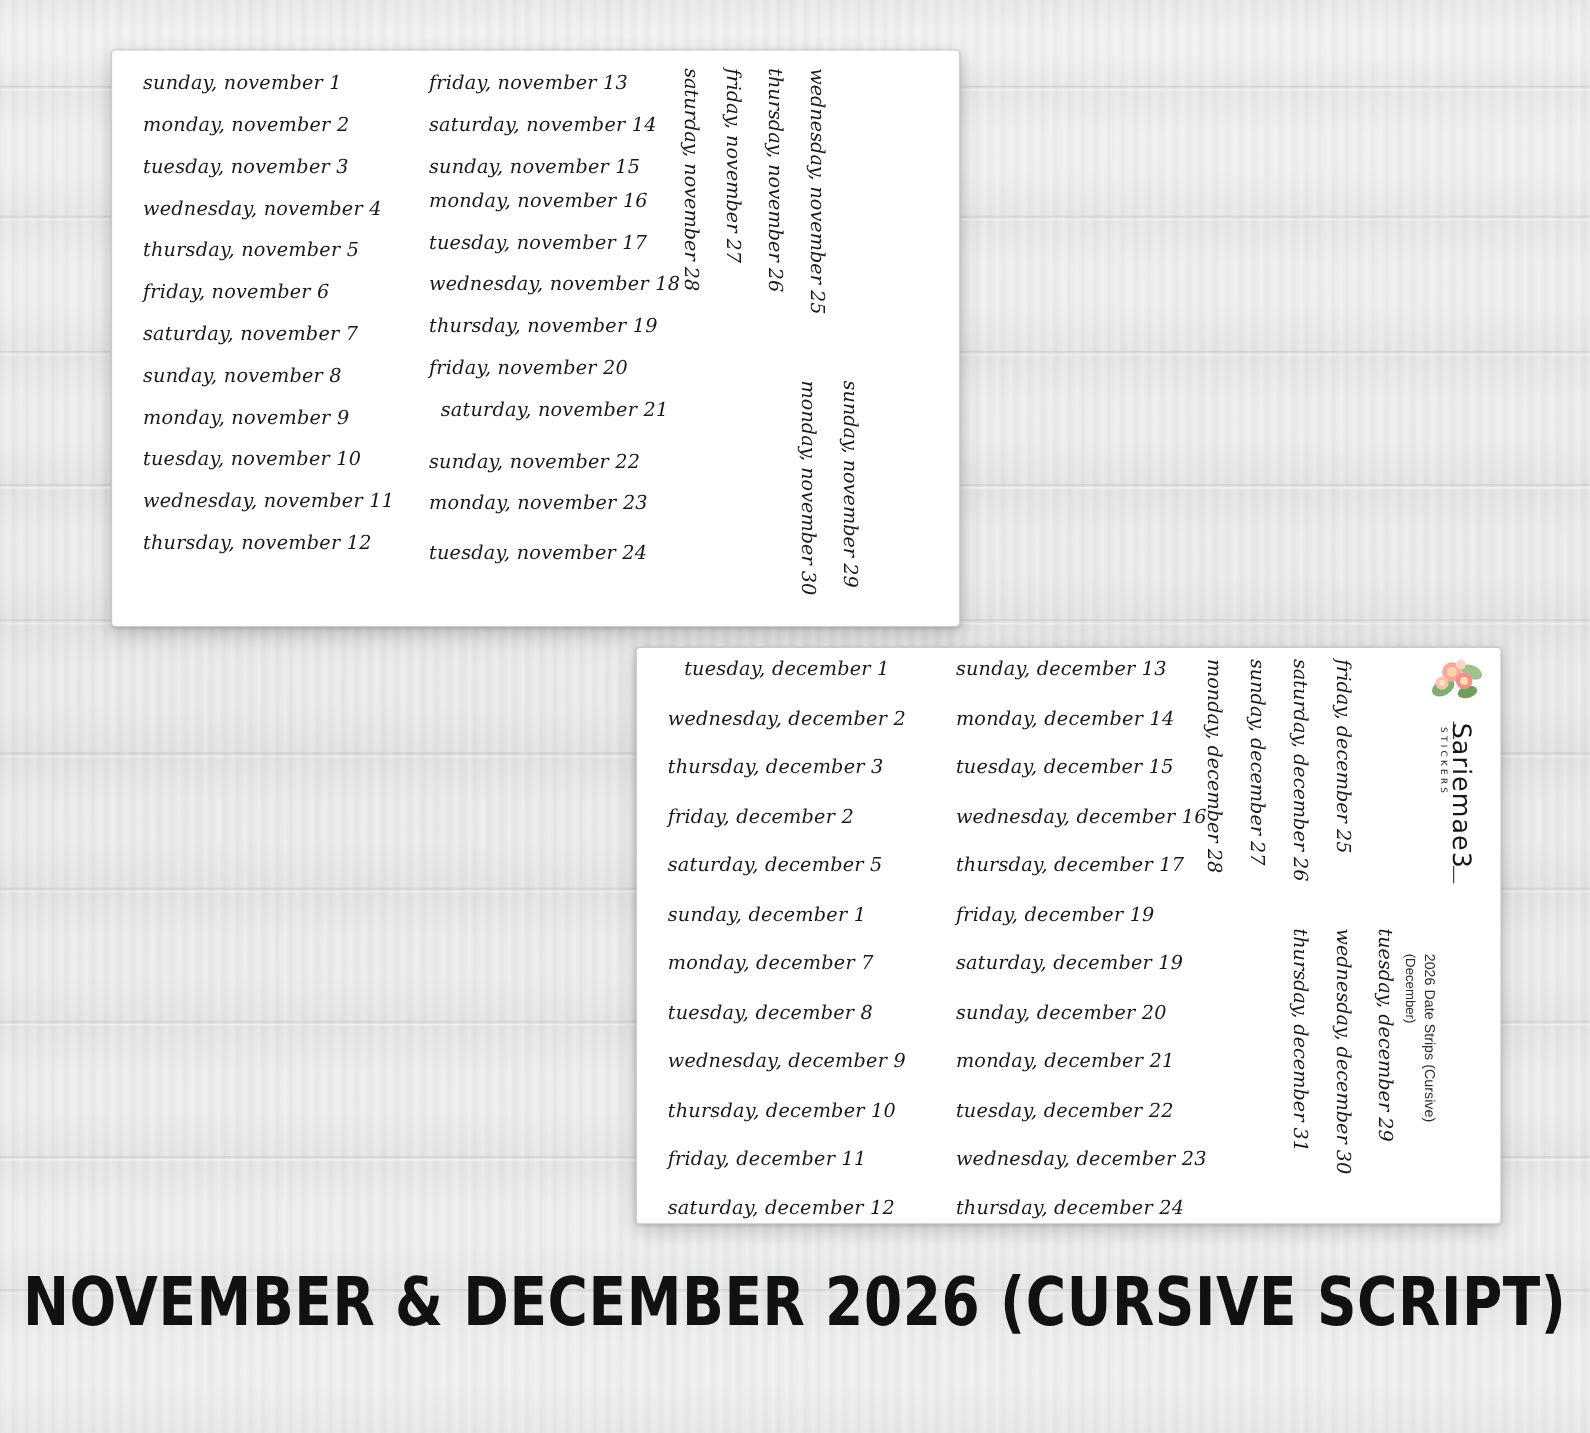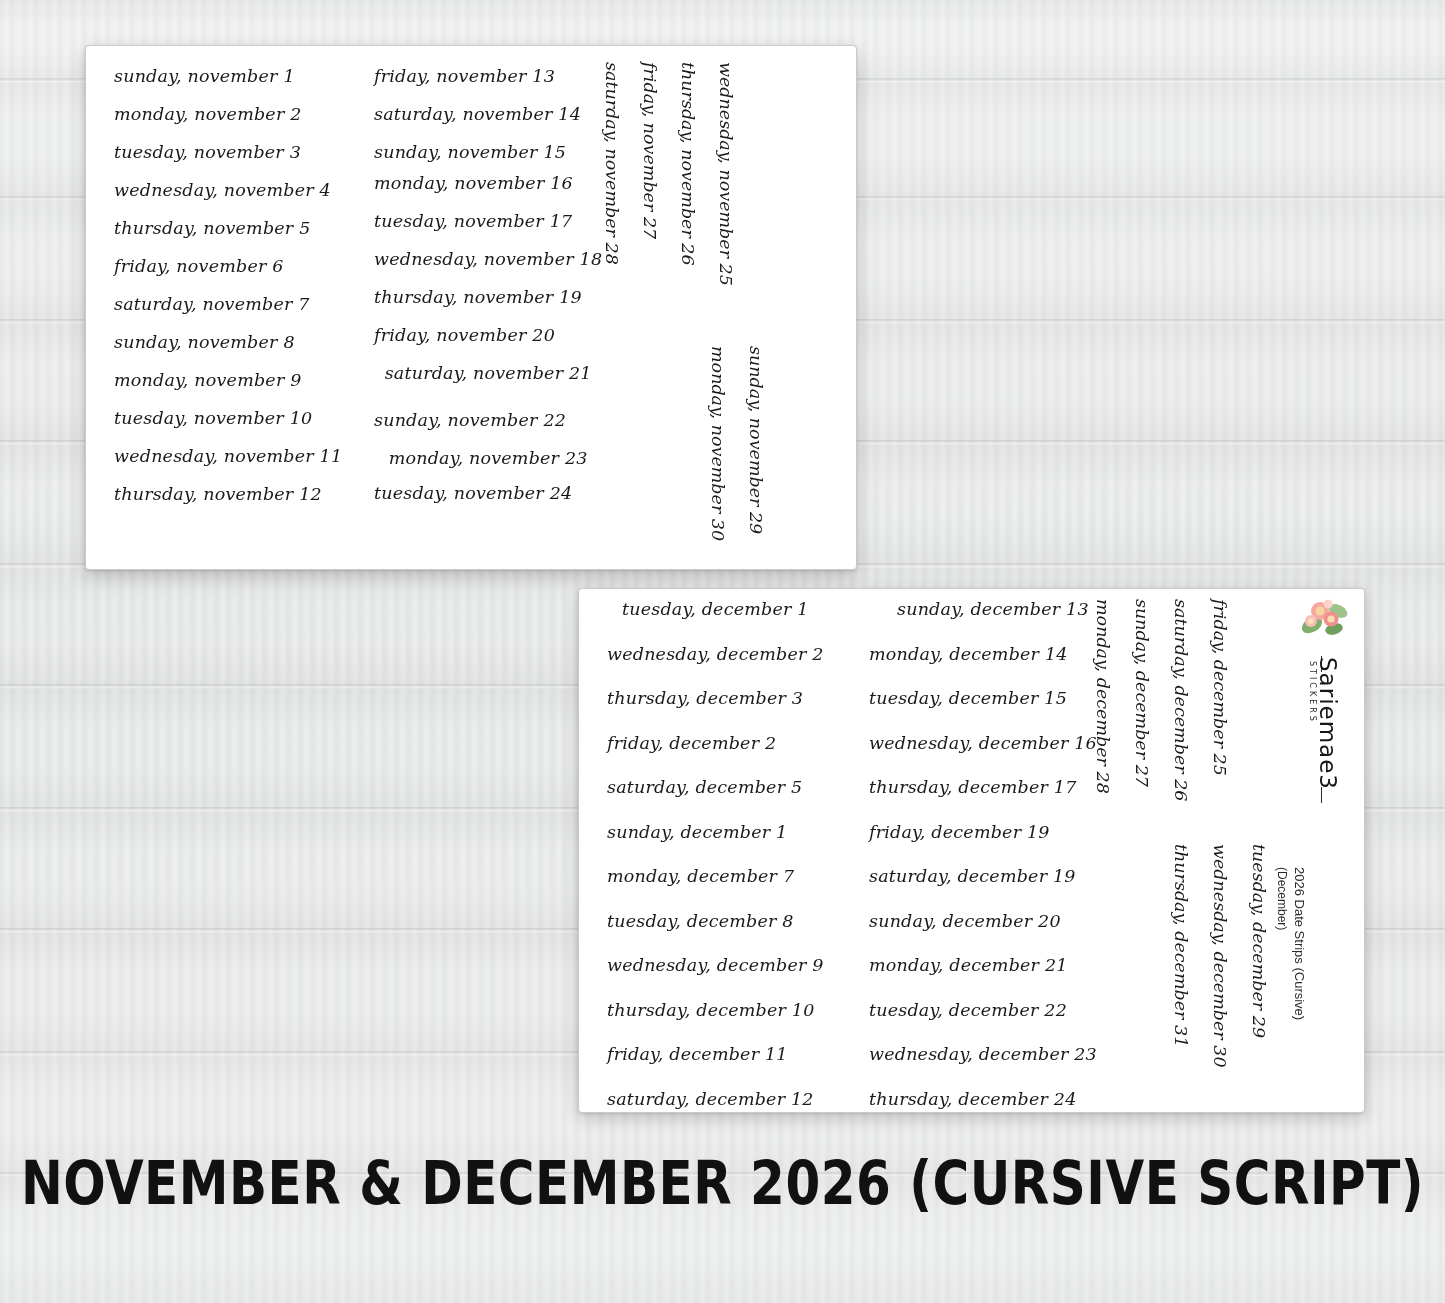--- a/index.html
+++ b/index.html
@@ -30,21 +30,21 @@
 
   
   .sheet{
     position:absolute;
     background:#ffffff;
     border:1px solid #c8cbc9;
     border-radius:4px;
     box-shadow:0 6px 18px rgba(0,0,0,0.18), 0 1px 3px rgba(0,0,0,0.12);
     overflow:hidden;
   }
-  #sheet-nov{ left:85px; top:45px; width:770px; height:523px; }
+  #sheet-nov{ left:101px; top:45px; width:770px; height:523px; }
   #sheet-dec{ left:578px; top:588px; width:785px; height:523px; }
 
   .sheet-inner{position:absolute;inset:0;}
 
   
   .col{
     position:absolute;
     top:0;
     display:flex;
     flex-direction:column;
@@ -187,21 +187,21 @@
         <div class="date-line" style="margin-bottom: 20.5px;">friday, november 13</div>
         <div class="date-line" style="margin-bottom: 20.5px;">saturday, november 14</div>
         <div class="date-line" style="margin-bottom: 13px;">sunday, november 15</div>
         <div class="date-line" style="margin-bottom: 20.5px;">monday, november 16</div>
         <div class="date-line" style="margin-bottom: 20.5px;">tuesday, november 17</div>
         <div class="date-line" style="margin-bottom: 20.5px;">wednesday, november 18</div>
         <div class="date-line" style="margin-bottom: 20.5px;">thursday, november 19</div>
         <div class="date-line" style="margin-bottom: 20.5px;">friday, november 20</div>
         <div class="date-line" style="margin-bottom: 30px; text-align: center;">saturday, november 21</div>
         <div class="date-line" style="margin-bottom: 20.5px;">sunday, november 22</div>
-        <div class="date-line" style="margin-bottom: 17px; text-align: center;">monday, november 23</div>
+        <div class="date-line" style="margin-bottom: 27px;">monday, november 23</div>
         <div class="date-line" style="margin-bottom: 20.5px;">tuesday, november 24</div>
       </div>
     <div class="vcol" id="nov-vcol1" style="left: 534px; top: 16px;">
         <div style="position: relative; width: 38px; height: 1px;">
           <div class="vdate" style="position: absolute; left: 0px; top: 0px;">saturday, november 28</div>
         </div>
         <div style="position: relative; width: 38px; height: 1px;">
           <div class="vdate" style="position: absolute; left: 0px; top: 0px;">friday, november 27</div>
         </div>
         <div style="position: relative; width: 38px; height: 1px;">
@@ -242,21 +242,21 @@
         <div class="date-line" style="margin-bottom: 27px;">saturday, december 5</div>
         <div class="date-line" style="margin-bottom: 27px;">sunday, december 1</div>
         <div class="date-line" style="margin-bottom: 27px;">monday, december 7</div>
         <div class="date-line" style="margin-bottom: 27px;">tuesday, december 8</div>
         <div class="date-line" style="margin-bottom: 27px;">wednesday, december 9</div>
         <div class="date-line" style="margin-bottom: 27px;">thursday, december 10</div>
         <div class="date-line" style="margin-bottom: 27px;">friday, december 11</div>
         <div class="date-line" style="margin-bottom: 27px;">saturday, december 12</div>
       </div>
     <div class="col" id="dec-col2" style="left: 290px; top: 12px;">
-        <div class="date-line" style="margin-bottom: 27px; margin-left: 28px;">sunday, december 13</div>
+        <div class="date-line" style="margin-bottom: 27px;">sunday, december 13</div>
         <div class="date-line" style="margin-bottom: 27px;">monday, december 14</div>
         <div class="date-line" style="margin-bottom: 27px;">tuesday, december 15</div>
         <div class="date-line" style="margin-bottom: 27px;">wednesday, december 16</div>
         <div class="date-line" style="margin-bottom: 27px;">thursday, december 17</div>
         <div class="date-line" style="margin-bottom: 27px;">friday, december 19</div>
         <div class="date-line" style="margin-bottom: 27px;">saturday, december 19</div>
         <div class="date-line" style="margin-bottom: 27px;">sunday, december 20</div>
         <div class="date-line" style="margin-bottom: 27px;">monday, december 21</div>
         <div class="date-line" style="margin-bottom: 27px;">tuesday, december 22</div>
         <div class="date-line" style="margin-bottom: 27px;">wednesday, december 23</div>

